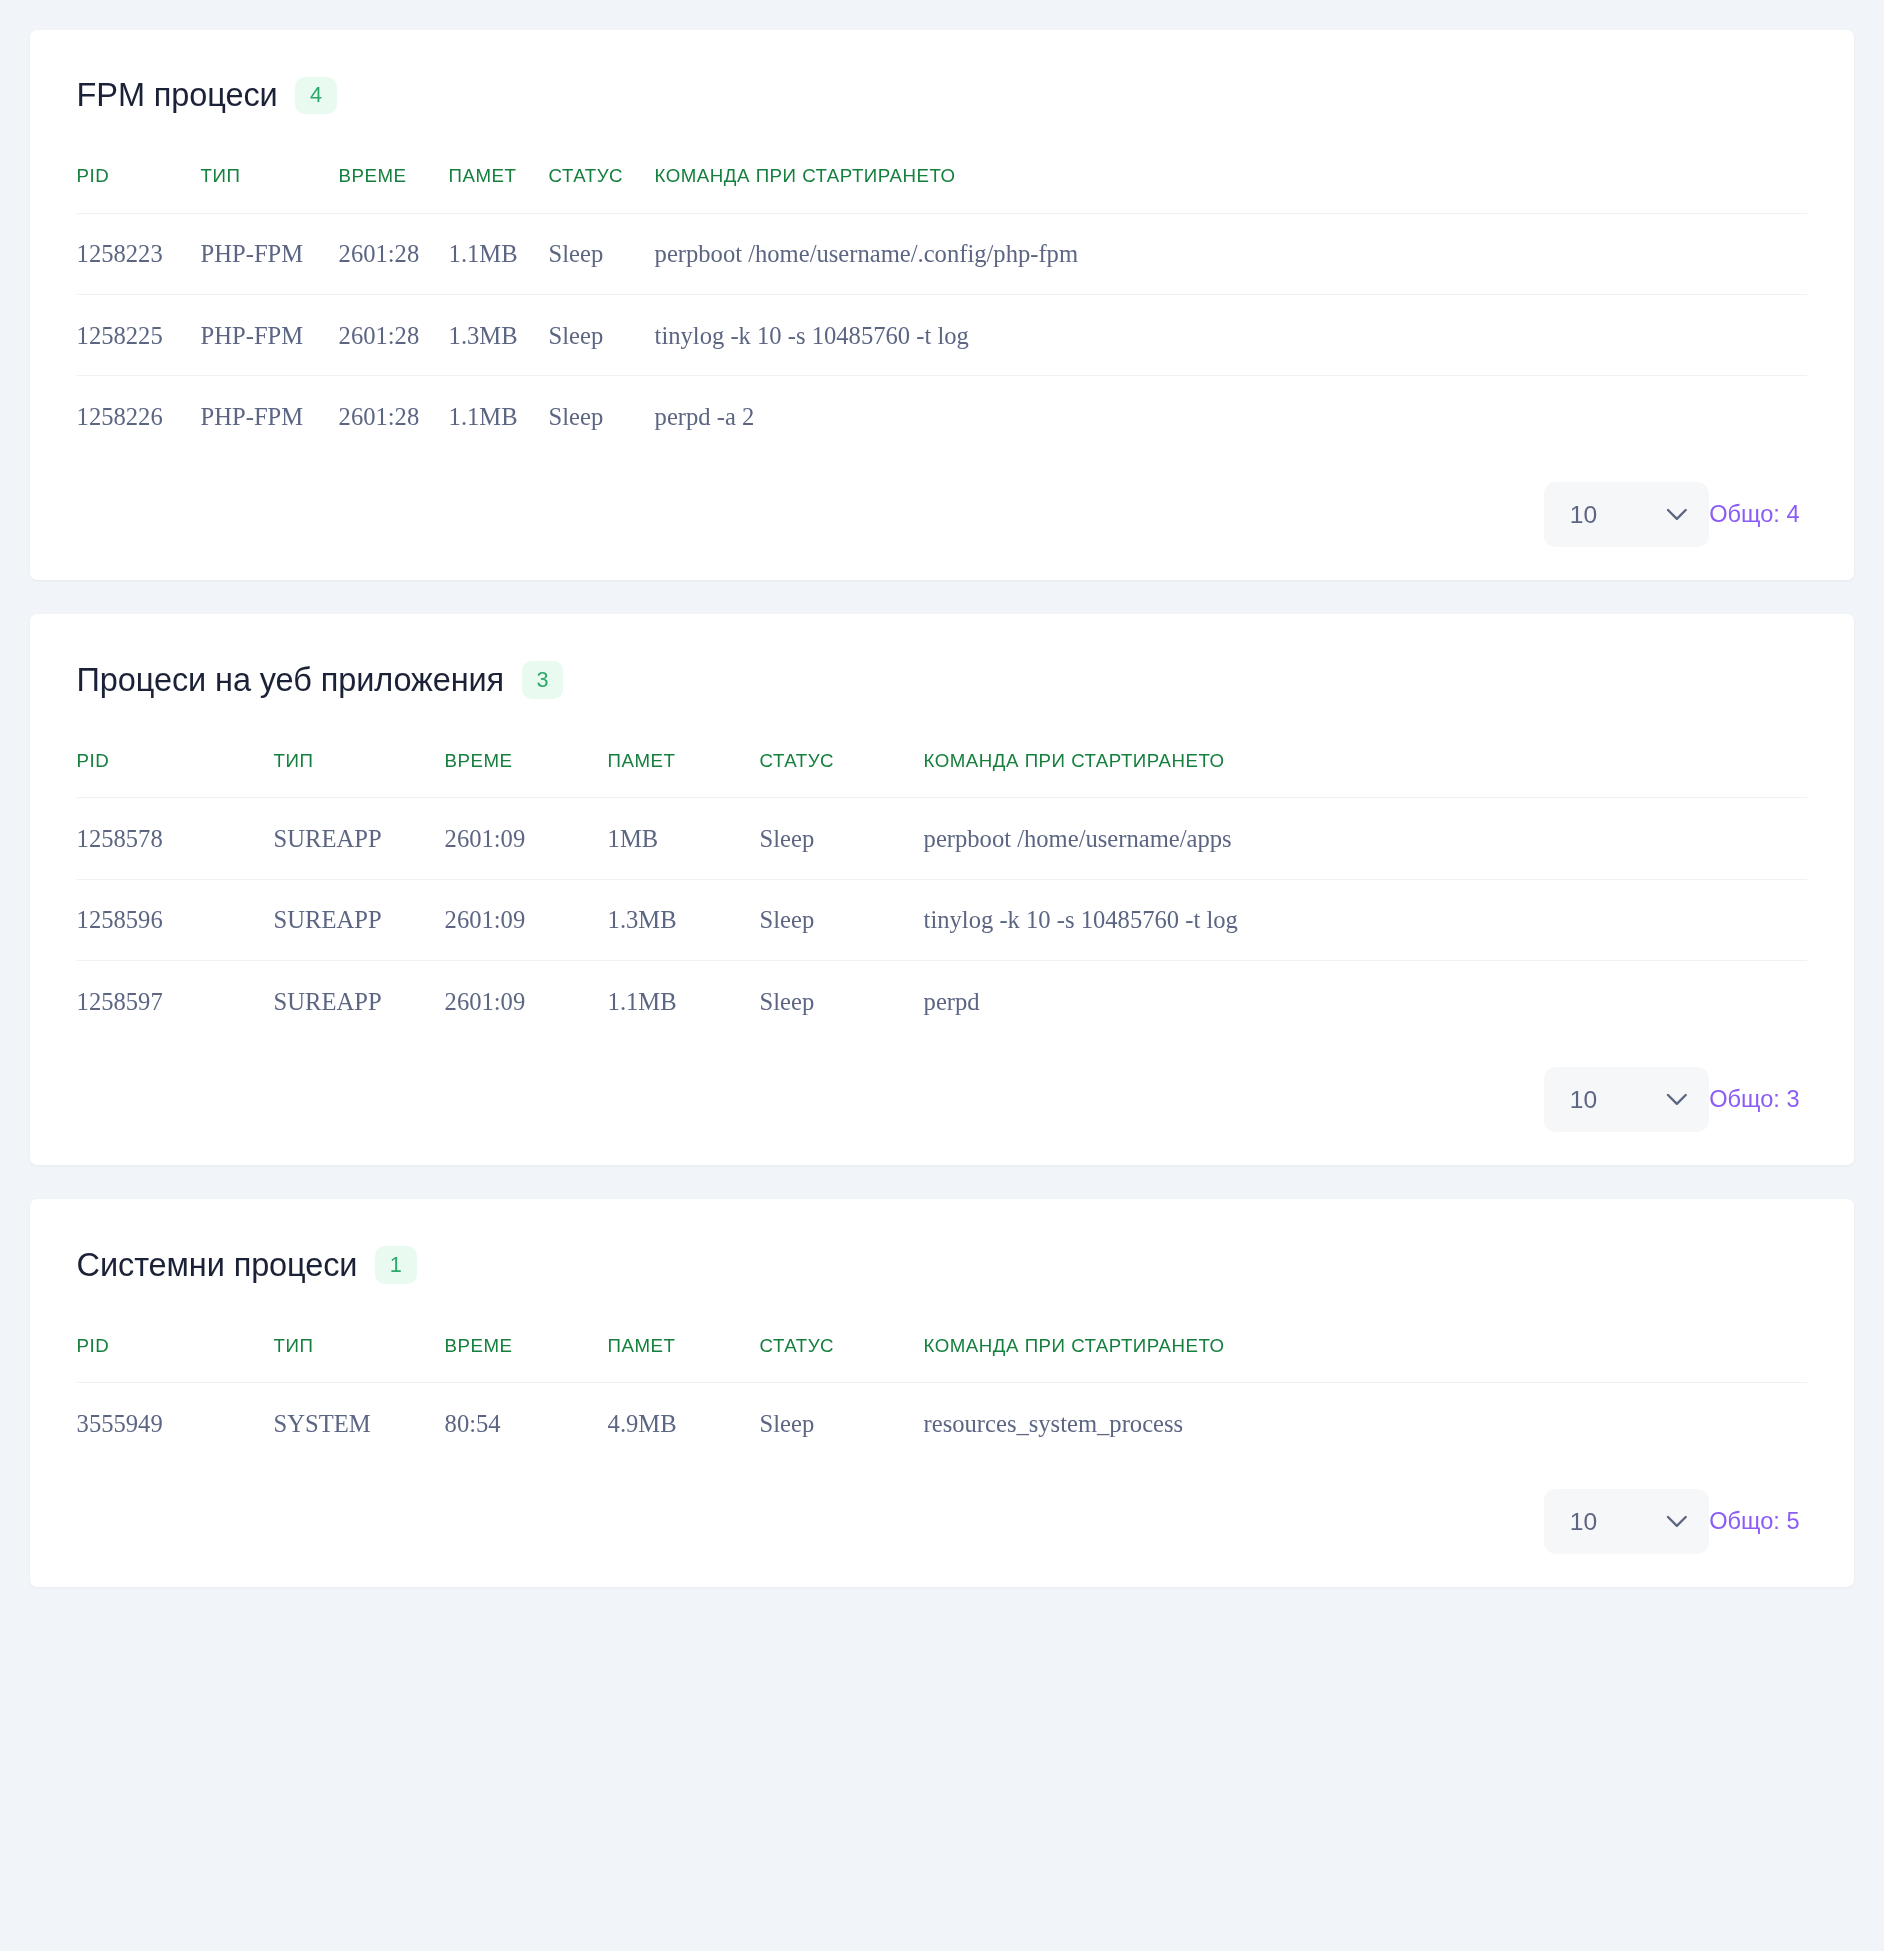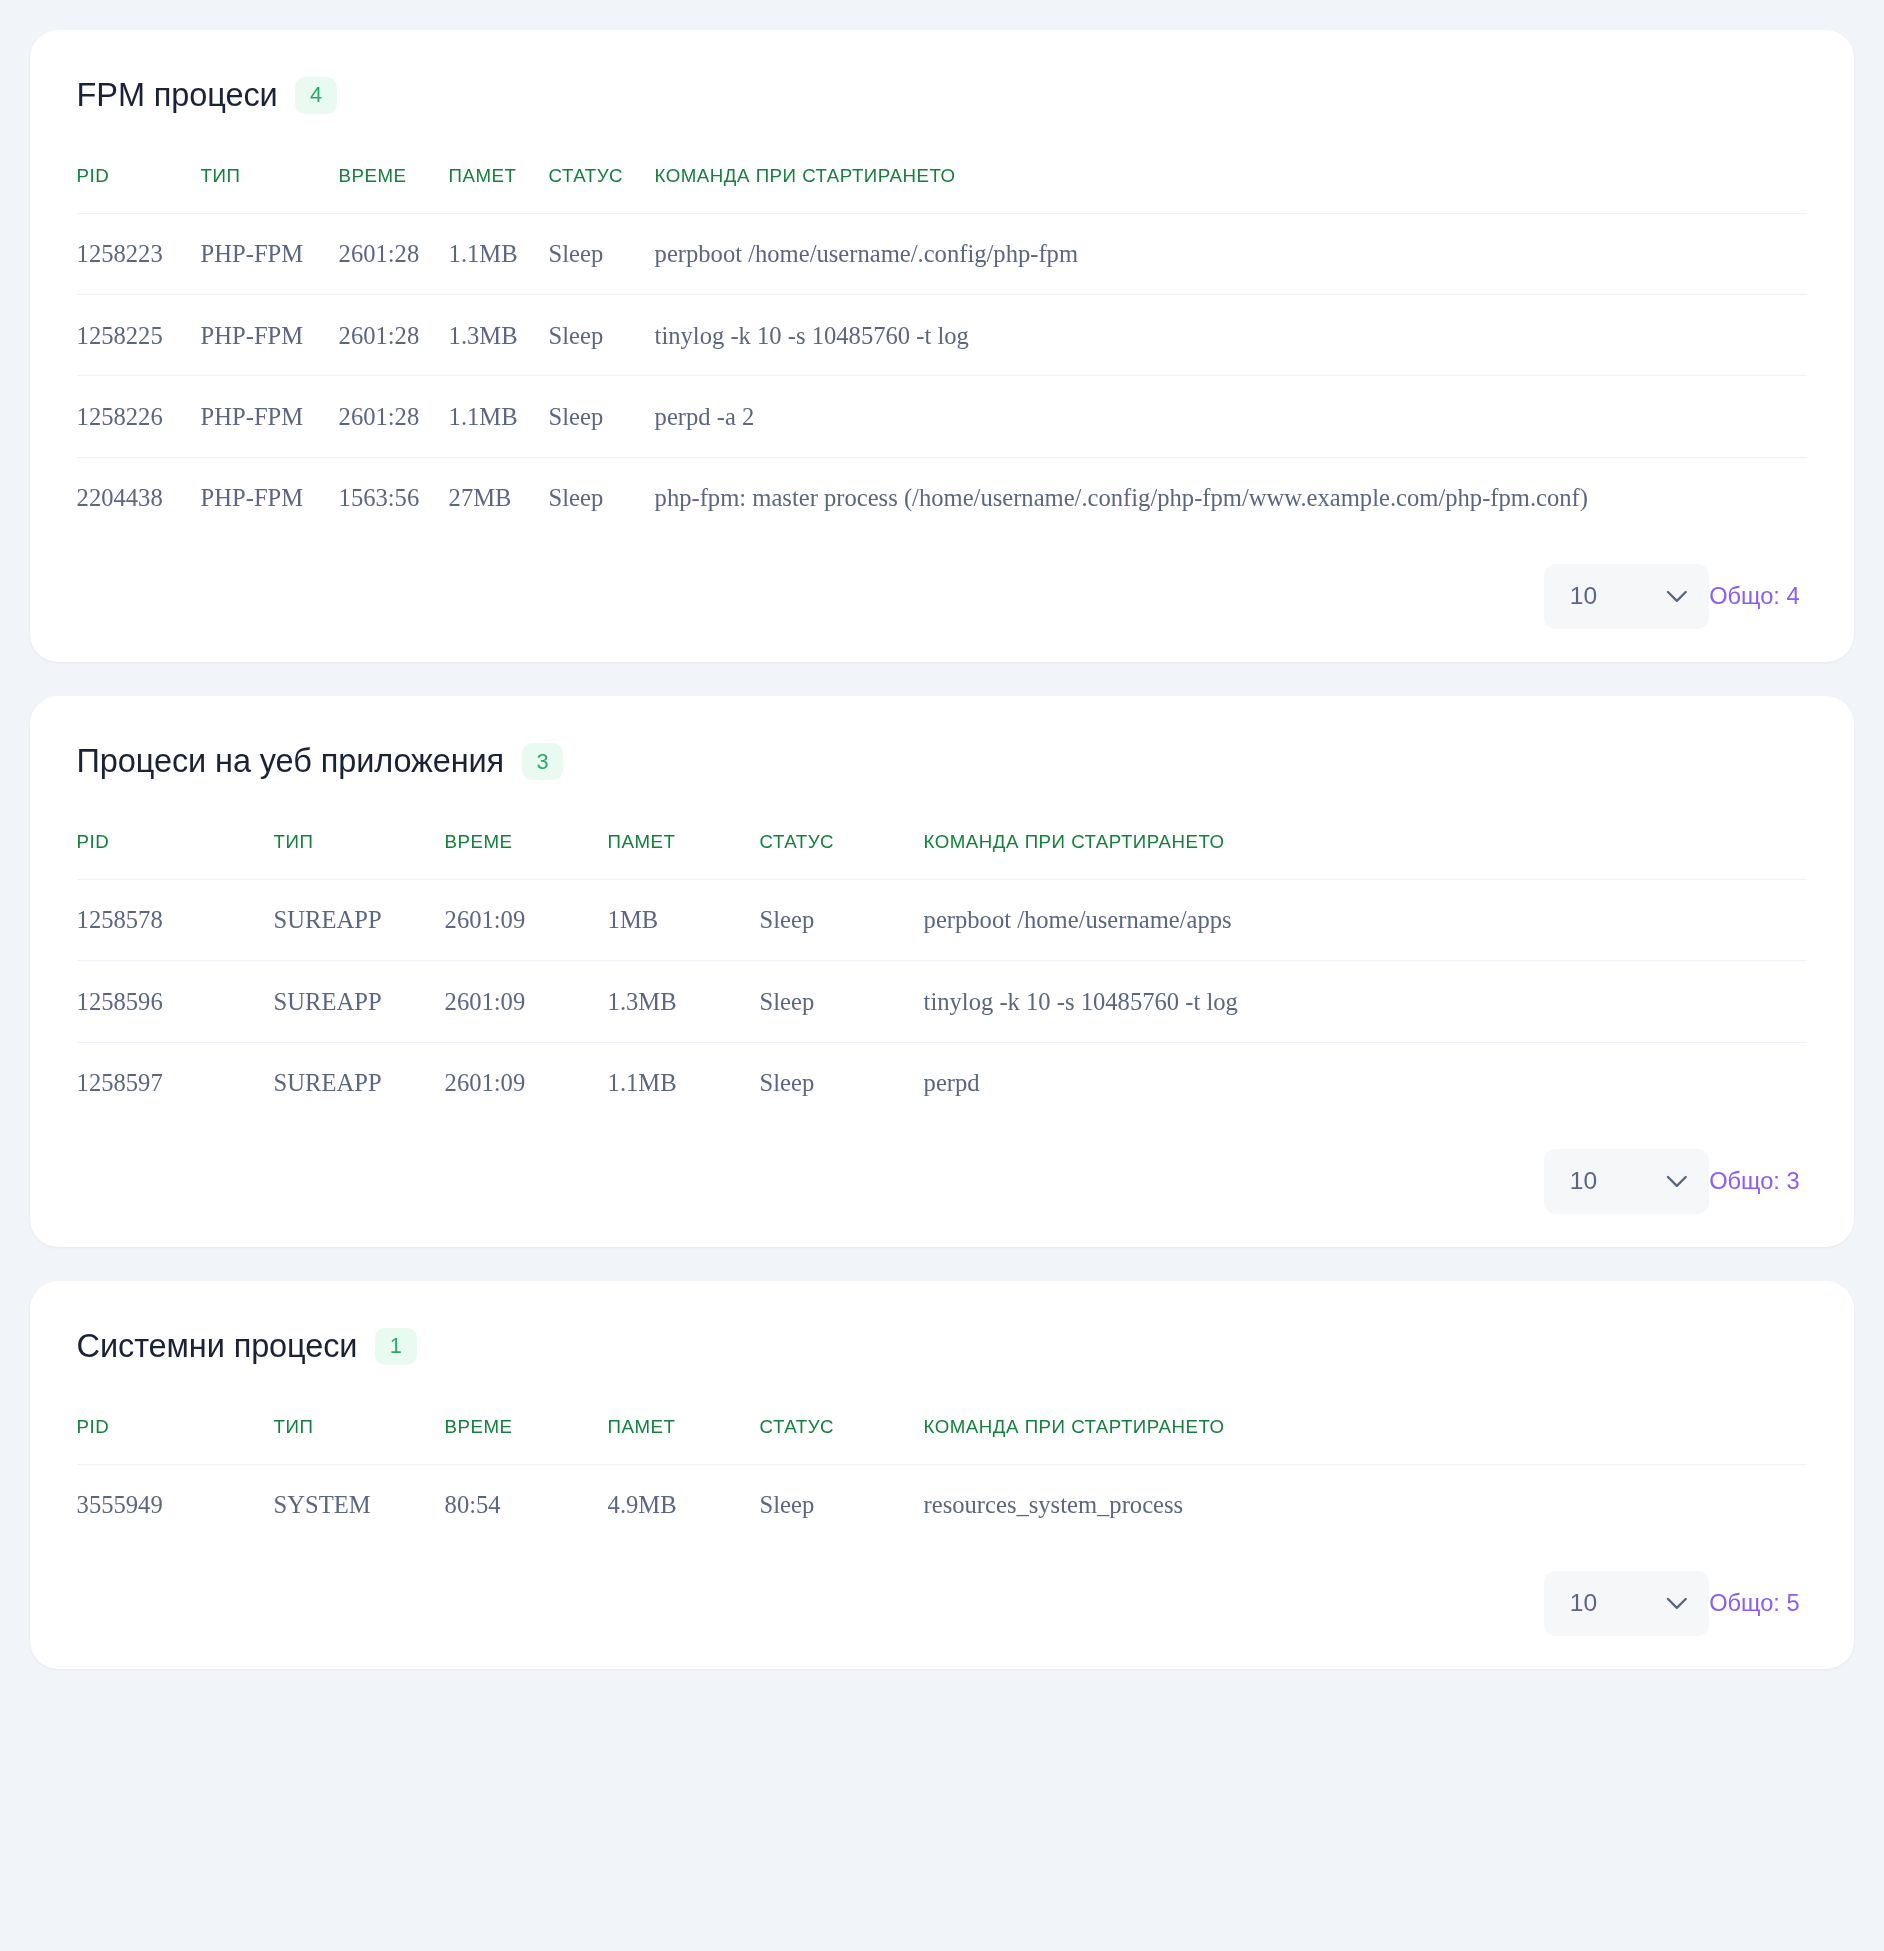--- a/index.html
+++ b/index.html
@@ -15,21 +15,21 @@
   }
   .page {
     padding: 29.6px 29.6px 43px 29.6px;
     box-sizing: border-box;
     display: flex;
     flex-direction: column;
     gap: 34px;
   }
   .card {
     background: #ffffff;
-    border-radius: 28px;
+    border-radius: 7px;
     box-shadow: 0 1px 3px rgba(15, 23, 42, 0.05);
     padding: 47px 47px 33px 47px;
     box-sizing: border-box;
   }
 
   
   .card-head {
     display: flex;
     align-items: center;
     gap: 17.7px;
@@ -184,28 +184,20 @@
           <td class="cmd">tinylog -k 10 -s 10485760 -t log</td>
         </tr>
         <tr>
           <td>1258226</td>
           <td>PHP-FPM</td>
           <td>2601:28</td>
           <td>1.1MB</td>
           <td>Sleep</td>
           <td class="cmd">perpd -a 2</td>
         </tr>
-        <tr>
-          <td>2204438</td>
-          <td>PHP-FPM</td>
-          <td>1563:56</td>
-          <td>27MB</td>
-          <td>Sleep</td>
-          <td class="cmd">php-fpm: master process (/home/username/.config/php-fpm/www.example.com/php-fpm.conf)</td>
-        </tr>
       </tbody>
     </table>
 
     <div class="card-foot">
       <div class="page-size">
         <span class="val">10</span>
         <span class="chev">
           <svg viewBox="0 0 22 13" width="21.7" height="12.8" aria-hidden="true">
             <path d="M2 2 L11 11 L20 2" fill="none" stroke="#5c6683" stroke-width="2.4" stroke-linecap="round" stroke-linejoin="round"></path>
           </svg>

